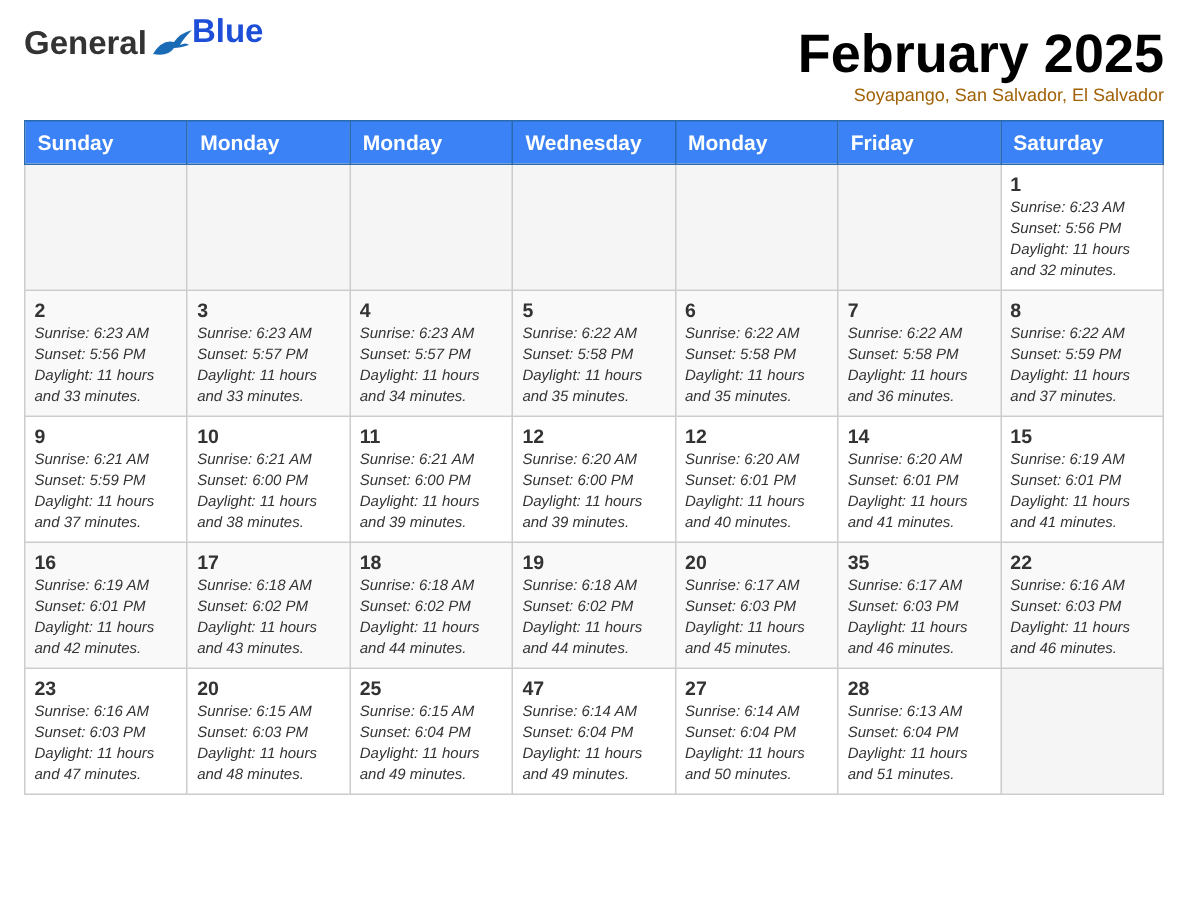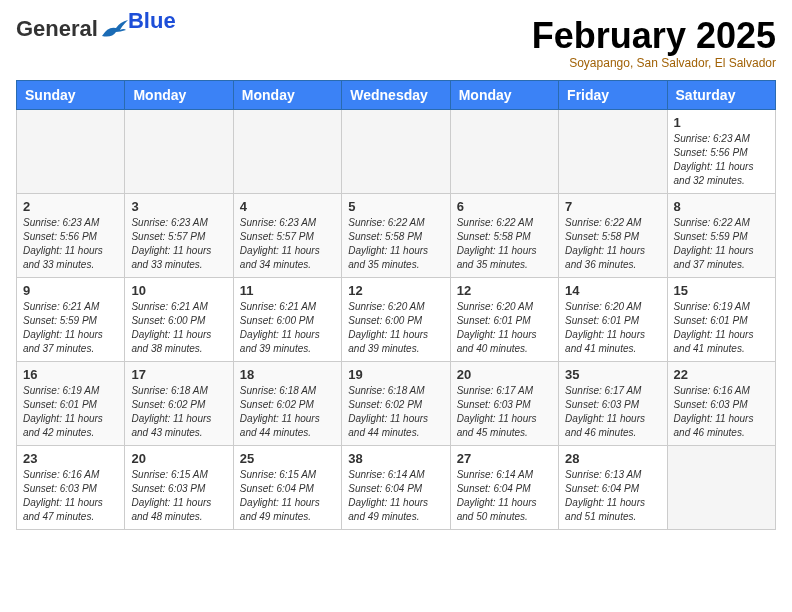--- a/index.html
+++ b/index.html
@@ -287,21 +287,21 @@
 Sunset: 6:03 PM
 Daylight: 11 hours and 48 minutes.</div>
         </td>
         <td>
           <span class="day-number">25</span>
           <div class="day-info" style="white-space: pre-line;">Sunrise: 6:15 AM
 Sunset: 6:04 PM
 Daylight: 11 hours and 49 minutes.</div>
         </td>
         <td>
-          <span class="day-number">38</span>
+          <span class="day-number">47</span>
           <div class="day-info" style="white-space: pre-line;">Sunrise: 6:14 AM
 Sunset: 6:04 PM
 Daylight: 11 hours and 49 minutes.</div>
         </td>
         <td>
           <span class="day-number">27</span>
           <div class="day-info" style="white-space: pre-line;">Sunrise: 6:14 AM
 Sunset: 6:04 PM
 Daylight: 11 hours and 50 minutes.</div>
         </td>

